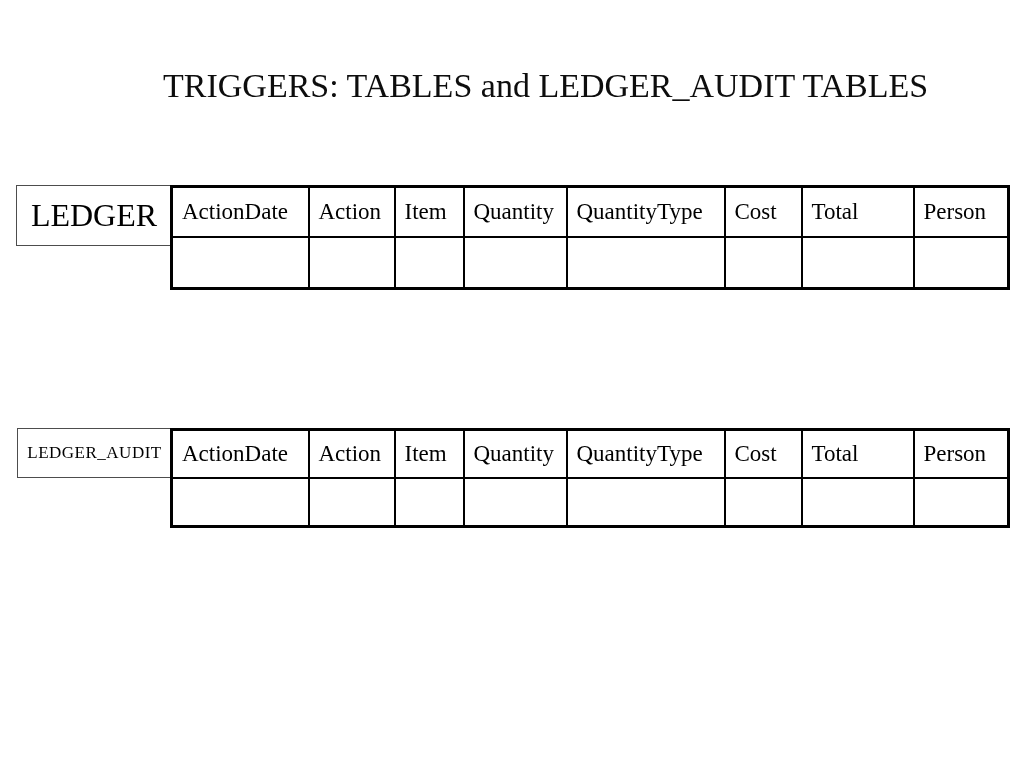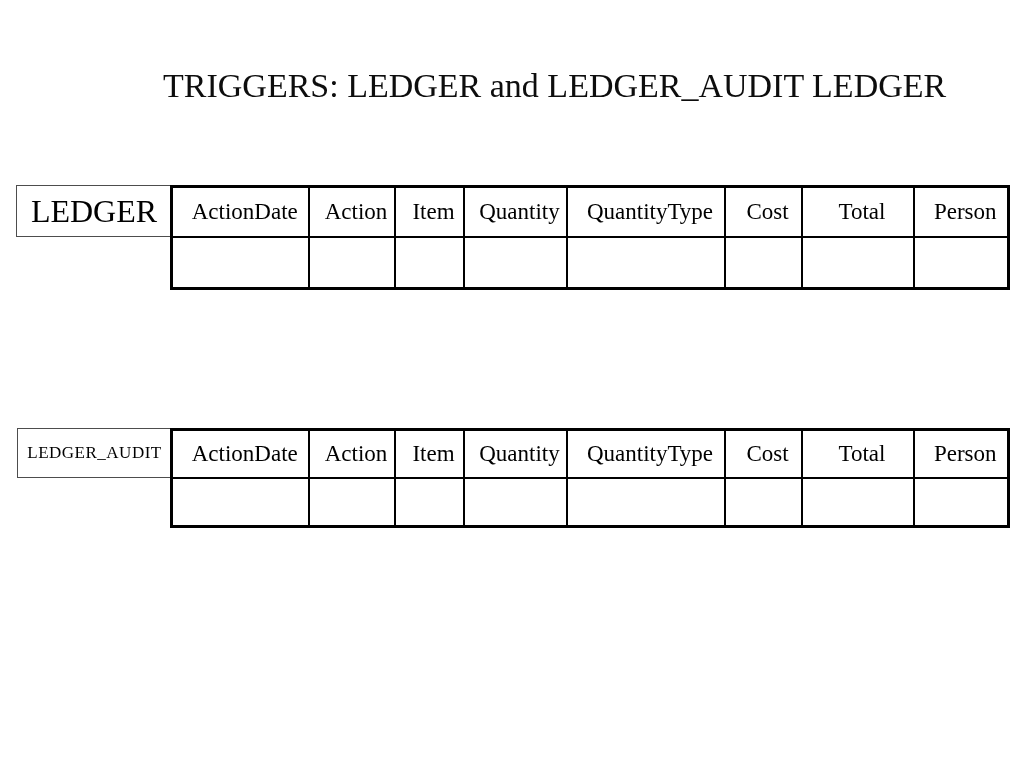--- a/index.html
+++ b/index.html
@@ -33,21 +33,21 @@
     background: #ffffff;
     display: flex;
     align-items: center;
     justify-content: center;
     white-space: nowrap;
   }
   .label-ledger {
     left: 16px;
     top: 185px;
     width: 156px;
-    height: 52px;
+    height: 61px;
     font-size: 32px;
   }
   .label-ledger-audit {
     left: 17px;
     top: 428px;
     width: 155px;
     height: 50px;
     font-size: 17px;
     font-weight: normal;
     letter-spacing: 0.5px;
@@ -62,34 +62,34 @@
     background: #ffffff;
   }
   .table-ledger { top: 185px; }
   .table-ledger-audit { top: 428px; }
   table.schema th,
   table.schema td {
     border: 2px solid #000000;
     padding: 0 0 0 9px;
     font-size: 23px;
     font-weight: normal;
-    text-align: center;
+    text-align: left;
     vertical-align: middle;
     overflow: hidden;
     white-space: nowrap;
   }
   .table-ledger tr.header-row    { height: 50px; }
   .table-ledger tr.data-row      { height: 52px; }
   .table-ledger-audit tr.header-row { height: 48px; }
   .table-ledger-audit tr.data-row   { height: 49px; }
 </style>
 </head>
 <body>
 
-<h1 class="slide-title">TRIGGERS: LEDGER and LEDGER_AUDIT LEDGER</h1>
+<h1 class="slide-title">TRIGGERS: TABLES and LEDGER_AUDIT TABLES</h1>
 
 <div class="table-label label-ledger">
   <span>LEDGER</span>
 </div>
 <table class="schema table-ledger">
   <colgroup>
     <col style="width:137px">
       <col style="width:86px">
       <col style="width:69px">
       <col style="width:103px">

